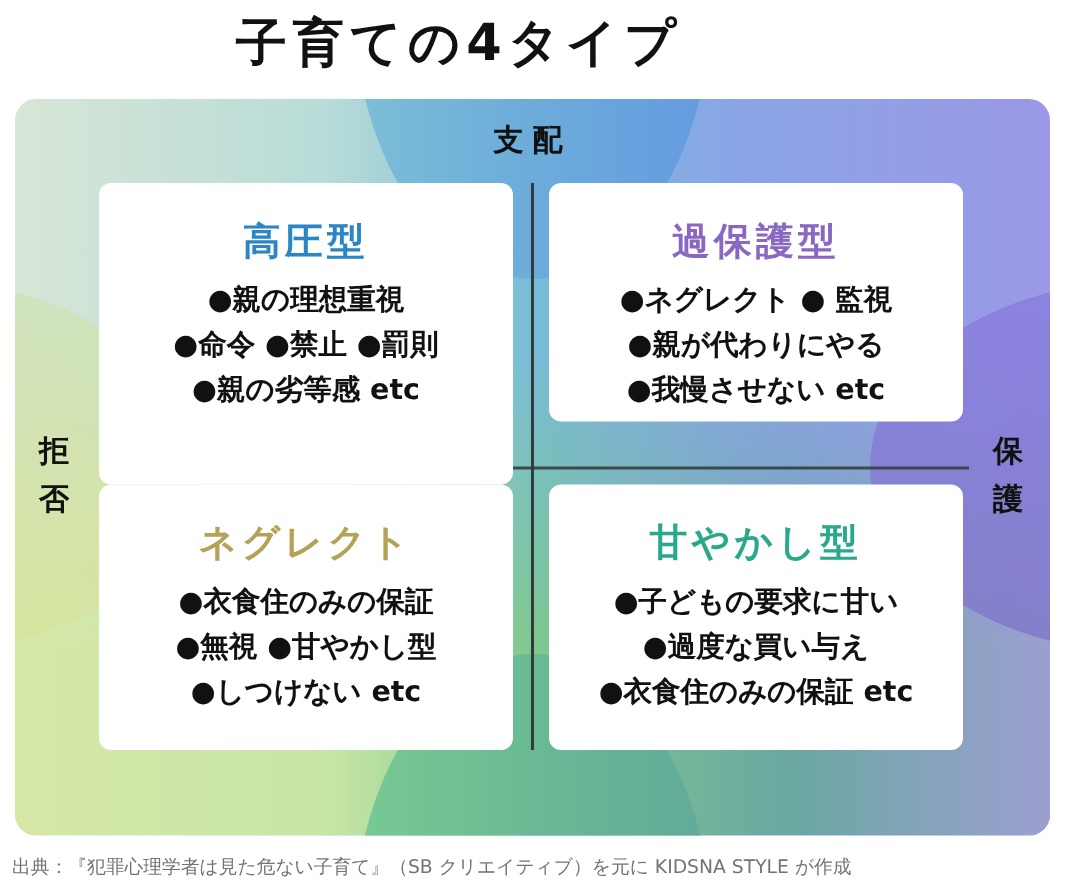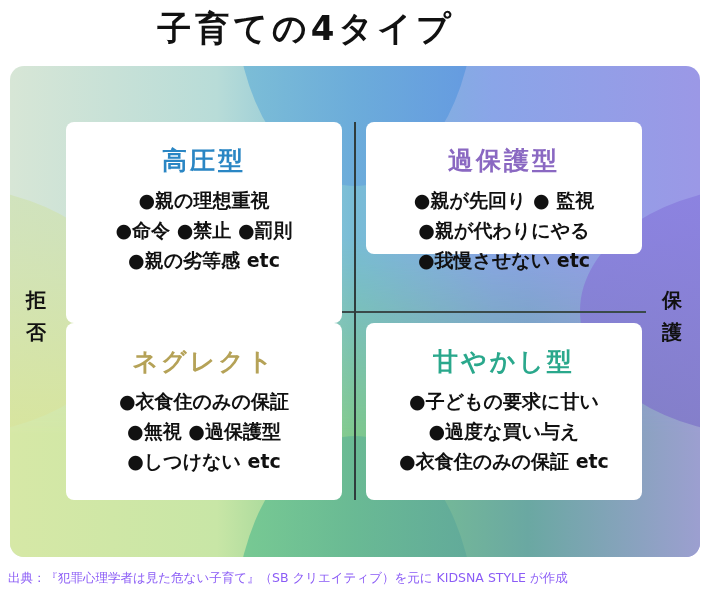--- a/index.html
+++ b/index.html
@@ -36,40 +36,41 @@
   .axis-left { left: 14px; top: 218px; width: 24px; line-height: 32px; text-align: center; }
   .axis-right { left: 650px; top: 218px; width: 24px; line-height: 32px; text-align: center; }
   .line-h { position: absolute; left: 56px; top: 245px; width: 580px; height: 1.5px; background: #3a4a4a; }
   .line-v { position: absolute; left: 344px; top: 56px; width: 1.5px; height: 378px; background: #2f3c3c; }
   .card {
     position: absolute; background: #fff; border-radius: 8px; text-align: center;
   }
   .card .ctitle { font-size: 25px; font-weight: bold; letter-spacing: 3px; margin-top: 22px; }
   .card .items { margin-top: 8px; font-size: 19px; font-weight: bold; color: #111; line-height: 30px; }
   .c1 { left: 56px; top: 56px; width: 276px; height: 201px; }
-  .c2 { left: 356px; top: 56px; width: 276px; height: 132px; }
+  .c2 { left: 356px; top: 56px; width: 276px; height: 159px; }
   .c3 { left: 56px; top: 257px; width: 276px; height: 177px; }
   .c4 { left: 356px; top: 257px; width: 276px; height: 177px; }
   .source {
     position: absolute; left: 8px; top: 570px; width: 700px;
-    font-size: 12.5px; color: #8b5cf6; white-space: nowrap;
+    font-size: 12.5px; color: #737373; white-space: nowrap;
   }
 </style>
 </head>
 <body>
 
 <div class="title">子育ての4タイプ</div>
 
 <div class="panel">
   <div class="bottom-grad"></div>
   <div class="ellipse ell-top"></div>
   <div class="ellipse ell-bottom"></div>
   <div class="ellipse ell-left"></div>
   <div class="ellipse ell-right"></div>
 
+  <div class="axis-label axis-top">支配</div>
   <div class="axis-label axis-left">
     <div>拒</div>
     <div>否</div>
   </div>
   <div class="axis-label axis-right">
     <div>保</div>
     <div>護</div>
   </div>
 
   <div class="line-h"></div>
@@ -80,31 +81,31 @@
     <div class="items">
       <div>●親の理想重視</div>
       <div>●命令 ●禁止 ●罰則</div>
       <div>●親の劣等感 etc</div>
     </div>
   </div>
 
   <div class="card c2">
     <div class="ctitle" style="color:#8a68c2">過保護型</div>
     <div class="items">
-      <div>●親が先回り ● 監視</div>
+      <div>●ネグレクト ● 監視</div>
       <div>●親が代わりにやる</div>
       <div>●我慢させない etc</div>
     </div>
   </div>
 
   <div class="card c3">
     <div class="ctitle" style="color:#b5a257">ネグレクト</div>
     <div class="items">
       <div>●衣食住のみの保証</div>
-      <div>●無視 ●過保護型</div>
+      <div>●無視 ●甘やかし型</div>
       <div>●しつけない etc</div>
     </div>
   </div>
 
   <div class="card c4">
     <div class="ctitle" style="color:#2aa88c">甘やかし型</div>
     <div class="items">
       <div>●子どもの要求に甘い</div>
       <div>●過度な買い与え</div>
       <div>●衣食住のみの保証 etc</div>

